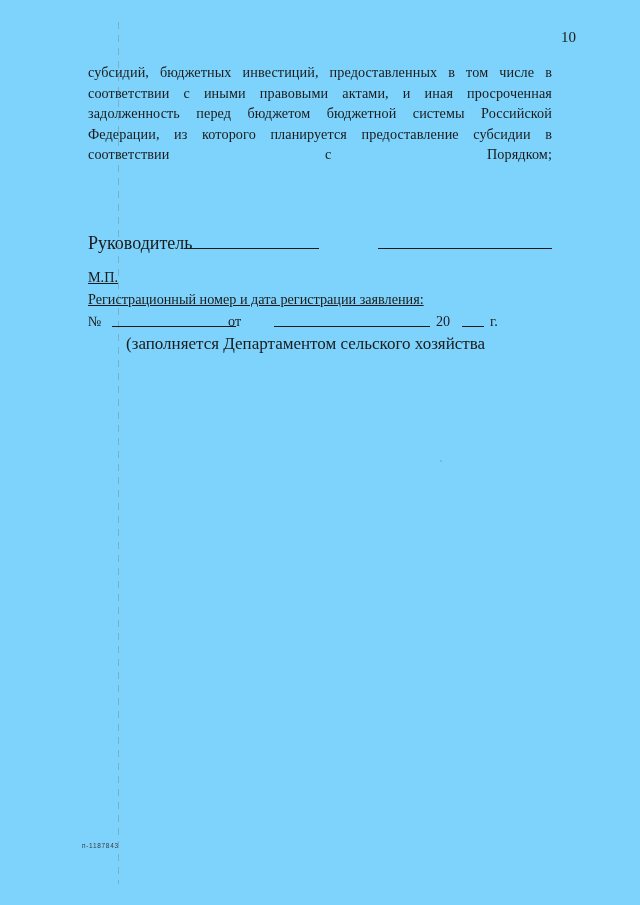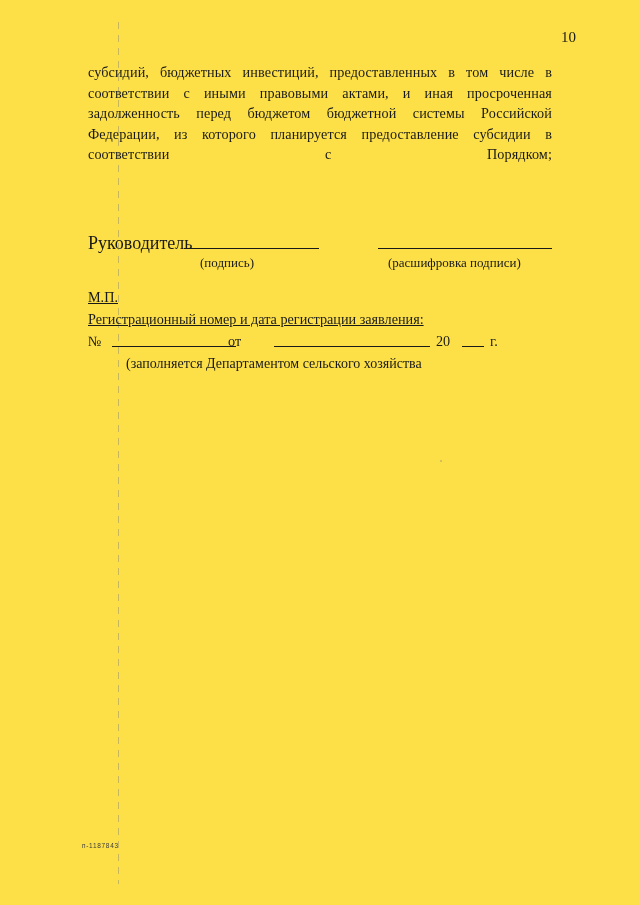--- a/index.html
+++ b/index.html
@@ -4,21 +4,21 @@
 <style>
   html, body {
     margin: 0;
     padding: 0;
     background: #ffffff;
   }
   .page {
     position: relative;
     width: 640px;
     height: 905px;
-    background: #fde047;
+    background: #7dd3fc;
     font-family: "Liberation Serif", serif;
     color: #1a1a1a;
     overflow: hidden;
   }
   
   .scan-line {
     position: absolute;
     left: 118px;
     top: 22px;
     width: 1px;
@@ -168,21 +168,21 @@
     top: 15px;
     width: 22px;
     border-bottom: 1px solid #1a1a1a;
   }
   .reg-g {
     position: absolute;
     left: 402px;
     top: 0;
   }
   .note-line {
-    font-size: 14px;
+    font-size: 17px;
     line-height: 19px;
     margin-top: 1px;
   }
   .note-1 { padding-left: 38px; }
   .note-2 { padding-left: 74px; }
 
   .footer-code {
     position: absolute;
     left: 82px;
     top: 842px;
@@ -209,24 +209,20 @@
 
     <div class="gap-md"></div>
 
 
     <div class="sig-row">
       <span class="sig-label">Руководитель</span>
       <span class="line-a"></span>
       <span class="line-b"></span>
     </div>
 
-    <div class="caption-row">
-      <span class="cap-a">(подпись)</span>
-      <span class="cap-b">(расшифровка подписи)</span>
-    </div>
 
     <div class="mp">М.П.</div>
 
     <div class="reg-title">Регистрационный номер и дата регистрации заявления:</div>
 
     <div class="reg-row">
       <span class="reg-no">№</span>
       <span class="reg-line1"></span>
       <span class="reg-ot">от</span>
       <span class="reg-line2"></span>

